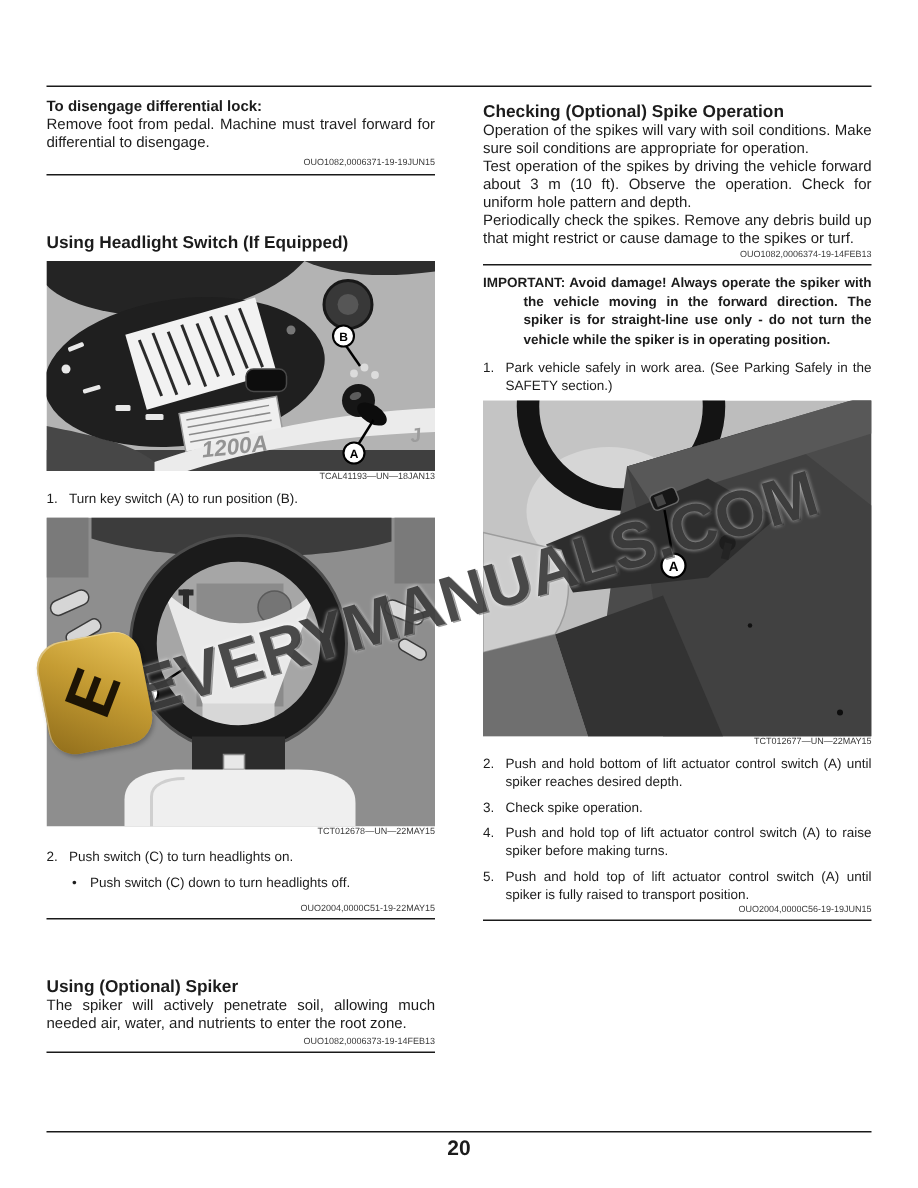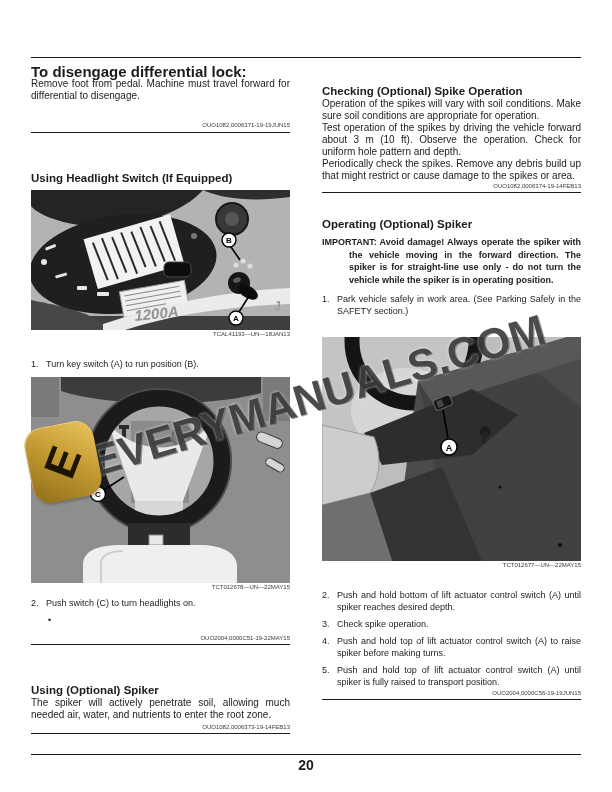--- a/index.html
+++ b/index.html
@@ -4,37 +4,37 @@
 <style>
   html,body{margin:0;padding:0;background:#e9e9e9;}
   .page{position:relative;width:612px;height:792px;background:#ffffff;margin:0 auto;
         font-family:"Liberation Sans",sans-serif;color:#1c1c1c;overflow:hidden;}
   .page-title{position:absolute;top:32px;left:0;right:0;text-align:center;
         font-size:16px;font-weight:bold;letter-spacing:0.2px;}
   .header-rule{position:absolute;top:57px;left:31px;width:550px;border-top:1.6px solid #1a1a1a;}
   .col{position:absolute;width:259px;}
   .col-left{left:31px;top:66px;}
   .col-right{left:322px;top:64px;}
-  .lead{font-size:15px;font-weight:bold;line-height:12px;margin:0;}
+  .lead{font-size:10px;font-weight:bold;line-height:12px;margin:0;}
   p.body{font-size:10px;line-height:12px;text-align:justify;margin:0;}
   h2{font-size:11.5px;font-weight:bold;line-height:14px;margin:0;}
   .code{font-size:6px;line-height:7px;color:#3a3a3a;text-align:right;margin:0;}
   .divider{border-top:1.7px solid #1a1a1a;height:0;margin:0;}
   figure{margin:0;}
   figure svg{display:block;}
   figcaption{font-size:6px;line-height:8px;color:#3a3a3a;text-align:right;margin:0;}
   .step{display:flex;font-size:9px;line-height:12px;margin:0;}
   .step .num{width:15px;flex:none;}
   .step .txt{flex:1;text-align:justify;}
   .bullet-item{display:flex;font-size:9px;line-height:12px;margin:0;padding-left:17px;}
   .bullet-item .b{width:12px;flex:none;}
   .bullet-item .txt{flex:1;}
   .important{font-size:9px;line-height:12.5px;font-weight:bold;text-align:justify;
         padding-left:27px;text-indent:-27px;margin:0;}
-  .mt1{margin-top:1px}.mt2{margin-top:2px}.mt3{margin-top:3px}.mt4{margin-top:20px}
+  .mt1{margin-top:1px}.mt2{margin-top:2px}.mt3{margin-top:3px}.mt4{margin-top:4px}
   .mt5{margin-top:5px}.mt6{margin-top:6px}.mt7{margin-top:7px}.mt9{margin-top:9px}
   .mt24{margin-top:24px}.mt25{margin-top:38px}.mt27{margin-top:38px}
   .footer-rule{position:absolute;top:754px;left:31px;width:550px;border-top:1px solid #1a1a1a;}
   .page-num{position:absolute;top:757px;left:0;right:0;text-align:center;
         font-size:14px;font-weight:bold;}
   .watermark-text{position:absolute;left:92px;top:438px;z-index:6;white-space:nowrap;
         font-size:43px;font-weight:bold;color:#3d3d3d;opacity:0.92;
         transform:rotate(-16.5deg);transform-origin:0 50%;pointer-events:none;
         text-shadow:0 0 3px rgba(255,255,255,0.85),1px 1px 0 rgba(20,20,20,0.6);}
   .watermark-logo{position:absolute;left:28px;top:424px;width:70px;height:76px;z-index:7;
@@ -165,41 +165,41 @@
       </svg>
       <figcaption>TCT012678—UN—22MAY15</figcaption>
     </figure>
 
     <div class="step mt6">
       <div class="num">2.</div>
       <div class="txt">Push switch (C) to turn headlights on.</div>
     </div>
     <div class="bullet-item mt5">
       <div class="b">•</div>
+      <div class="txt">Push switch (C) down to turn headlights off.</div>
     </div>
 
     <p class="code mt9">OUO2004,0000C51-19-22MAY15</p>
     <div class="divider mt2"></div>
 
     <h2 class="mt27">Using (Optional) Spiker</h2>
     <p class="body mt3">The spiker will actively penetrate soil, allowing much needed air, water, and nutrients to enter the root zone.</p>
     <p class="code mt3">OUO1082,0006373-19-14FEB13</p>
     <div class="divider mt2"></div>
   </div>
 
   <div class="col col-right">
 
     <h2 class="mt4">Checking (Optional) Spike Operation</h2>
     <p class="body mt4">Operation of the spikes will vary with soil conditions. Make sure soil conditions are appropriate for operation.</p>
     <p class="body mt7">Test operation of the spikes by driving the vehicle forward about 3 m (10 ft). Observe the operation. Check for uniform hole pattern and depth.</p>
-    <p class="body mt6">Periodically check the spikes. Remove any debris build up that might restrict or cause damage to the spikes or area.</p>
+    <p class="body mt6">Periodically check the spikes. Remove any debris build up that might restrict or cause damage to the spikes or turf.</p>
     <p class="code mt1">OUO1082,0006374-19-14FEB13</p>
     <div class="divider mt2"></div>
 
-    <h2 class="mt24">Operating (Optional) Spiker</h2>
     <p class="important mt5">IMPORTANT: Avoid damage! Always operate the spiker with the vehicle moving in the forward direction. The spiker is for straight-line use only - do not turn the vehicle while the spiker is in operating position.</p>
 
     <div class="step mt7">
       <div class="num">1.</div>
       <div class="txt">Park vehicle safely in work area. (See Parking Safely in the SAFETY section.)</div>
     </div>
 
     <figure class="mt4">
       <svg width="259" height="224" viewBox="0 0 259 224">
         <rect width="259" height="224" fill="#bdbdbd"></rect>

